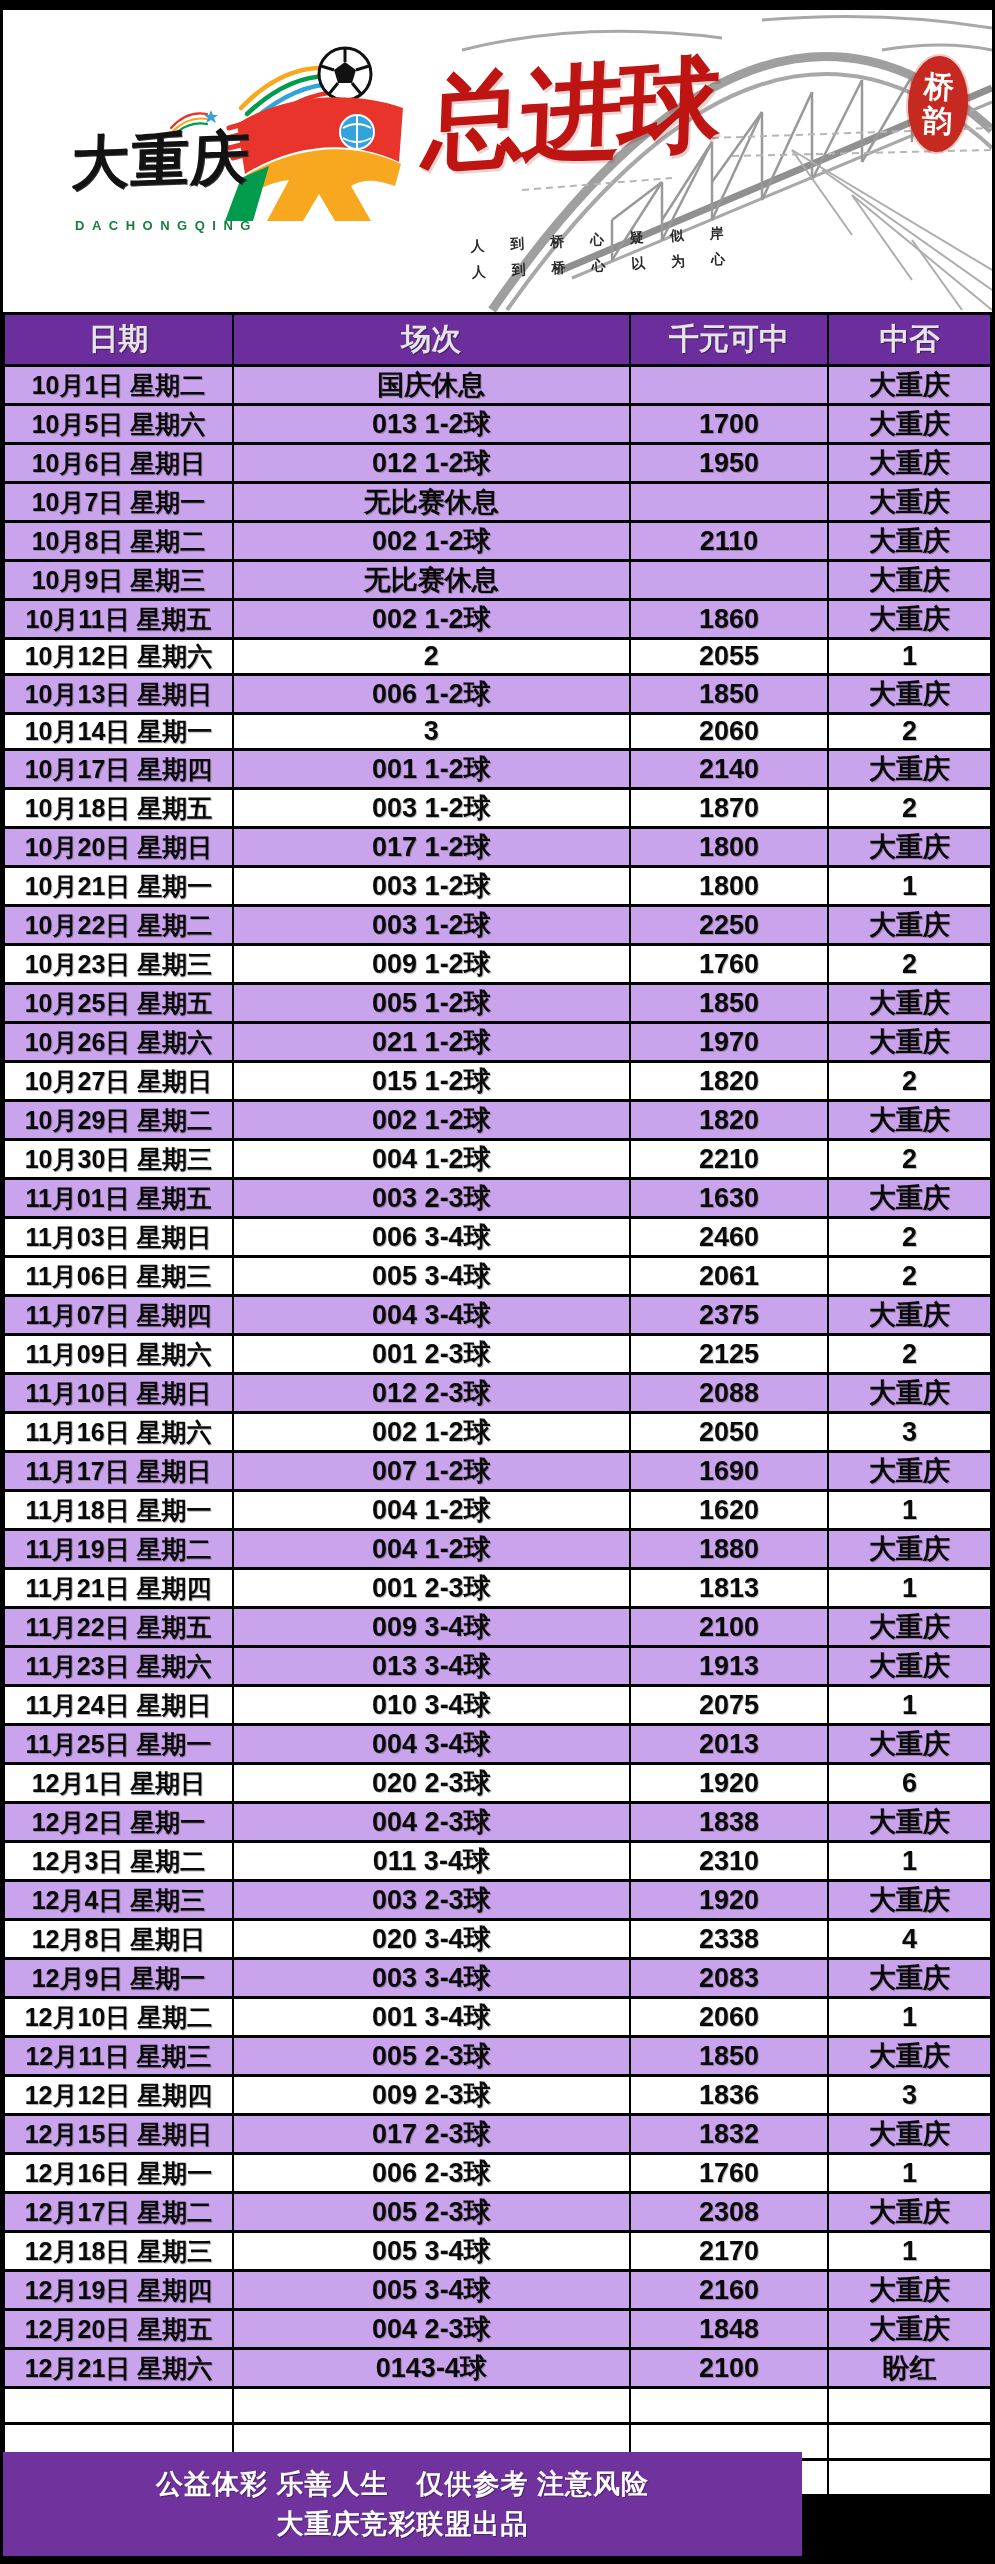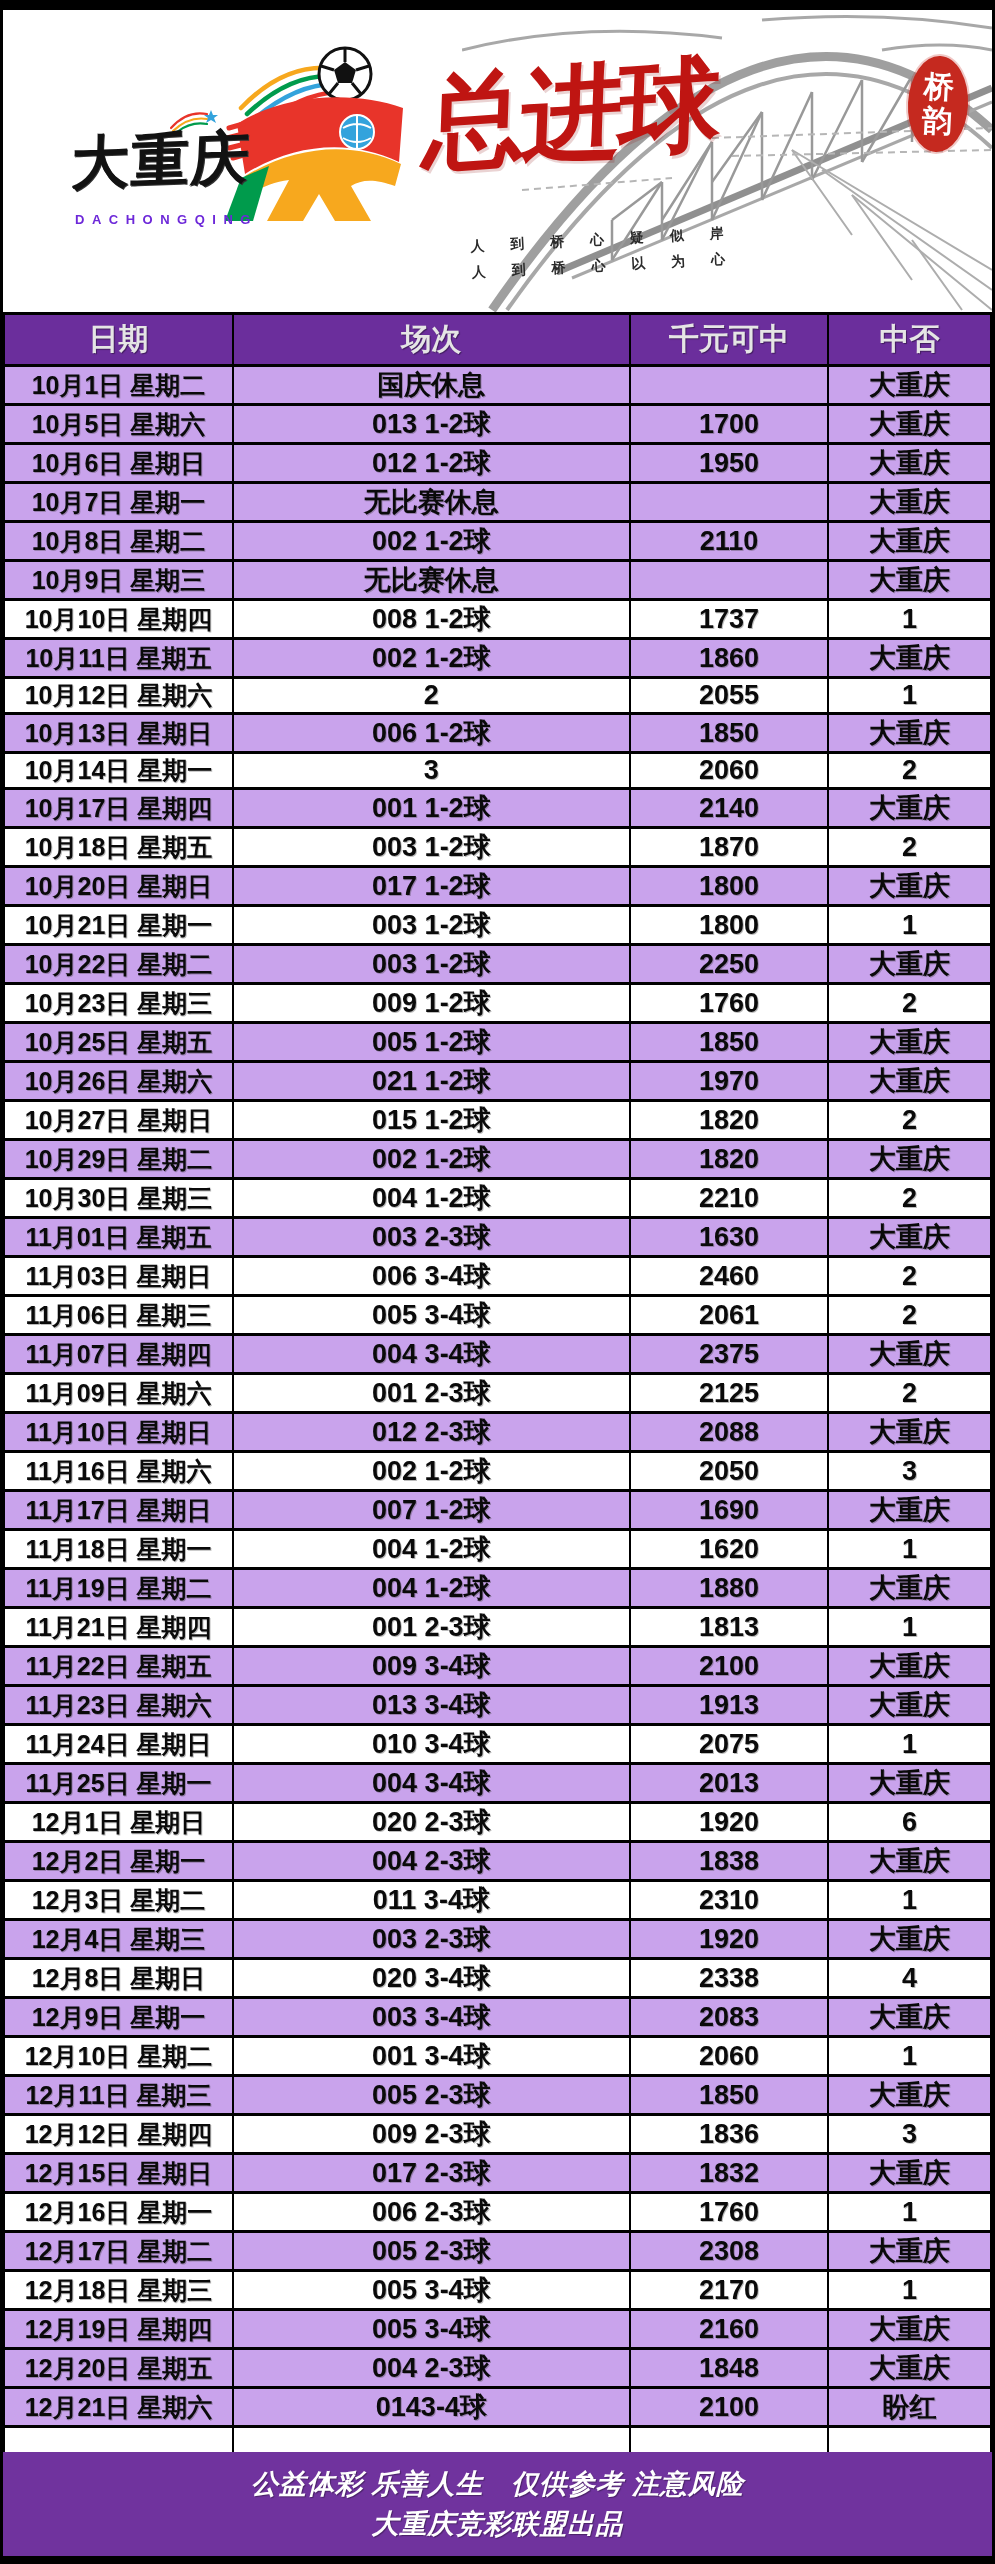--- a/index.html
+++ b/index.html
@@ -28,22 +28,22 @@
     background:#fff;overflow:hidden;
   }
   .bridge-svg{position:absolute;right:0;top:0;}
   .brand{position:absolute;left:68px;top:112px;width:200px;}
   .brand-cn{
     font-size:58px;font-weight:900;color:#121212;letter-spacing:2px;
     transform:rotate(-2deg) skewX(-4deg);display:inline-block;
     text-shadow:1px 1px 0 #333;
   }
   .brand-en{
-    margin-top:12px;margin-left:4px;font-size:13px;font-weight:bold;
-    color:#6d28d9;letter-spacing:7.5px;
+    margin-top:18px;margin-left:4px;font-size:13px;font-weight:bold;
+    color:#15803d;letter-spacing:7.5px;
   }
   .brand-rainbow{position:absolute;left:96px;top:-16px;}
   .emblem{position:absolute;left:220px;top:6px;}
   .main-title{
     position:absolute;left:420px;top:34px;width:360px;
     font-size:102px;font-weight:900;color:var(--title-red);
     transform:rotate(-4deg) skewX(-6deg);letter-spacing:-4px;
     text-shadow:2px 3px 0 rgba(140,10,10,.18);white-space:nowrap;
   }
   .poem{
@@ -73,25 +73,24 @@
   tbody td{
     height:36px;font-size:27px;font-weight:bold;color:#0a0a0a;
     text-shadow:1px 1px 0 rgba(60,60,60,.35);
   }
   tbody td:first-child{font-size:25px;text-align:center;}
   tr.hl td{background:var(--row-hl);}
   tr.wh td{background:var(--row-white);}
   tr.empty td{background:#fff;}
   
   .footer{
-    position:absolute;left:3px;top:2452px;width:989px;height:104px;
+    position:absolute;left:3px;top:2452px;width:799px;height:104px;
     background:var(--footer-bg);color:#fff;
     display:flex;flex-direction:column;align-items:center;justify-content:center;
     gap:4px;
-    font-style:italic;
   }
   .footer div{font-size:27px;font-weight:bold;letter-spacing:1px;
     text-shadow:1px 1px 1px rgba(0,0,0,.35);}
 </style>
 </head>
 <body>
 
 <div class="page">
 
   <div class="header">
@@ -223,26 +222,20 @@
             <td>002 1-2球</td>
             <td>2110</td>
             <td>大重庆</td>
           </tr>
           <tr class="hl">
             <td>10月9日 星期三</td>
             <td>无比赛休息</td>
             <td></td>
             <td>大重庆</td>
           </tr>
-          <tr class="wh">
-            <td>10月10日 星期四</td>
-            <td>008 1-2球</td>
-            <td>1737</td>
-            <td>1</td>
-          </tr>
           <tr class="hl">
             <td>10月11日 星期五</td>
             <td>002 1-2球</td>
             <td>1860</td>
             <td>大重庆</td>
           </tr>
           <tr class="wh">
             <td>10月12日 星期六</td>
             <td>2</td>
             <td>2055</td>

